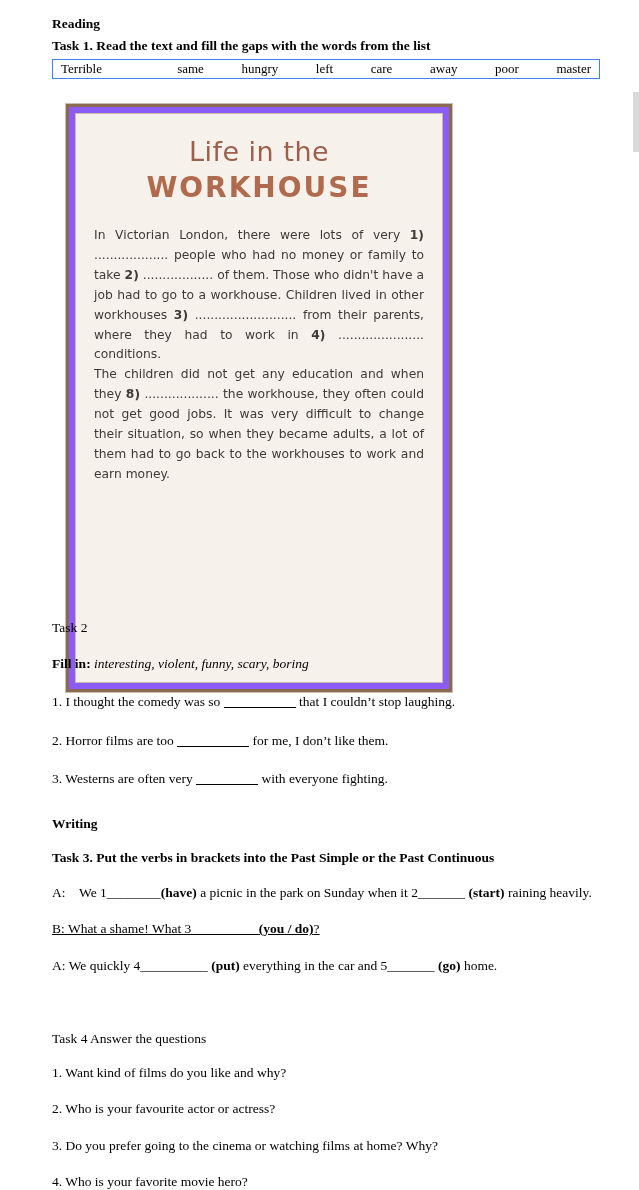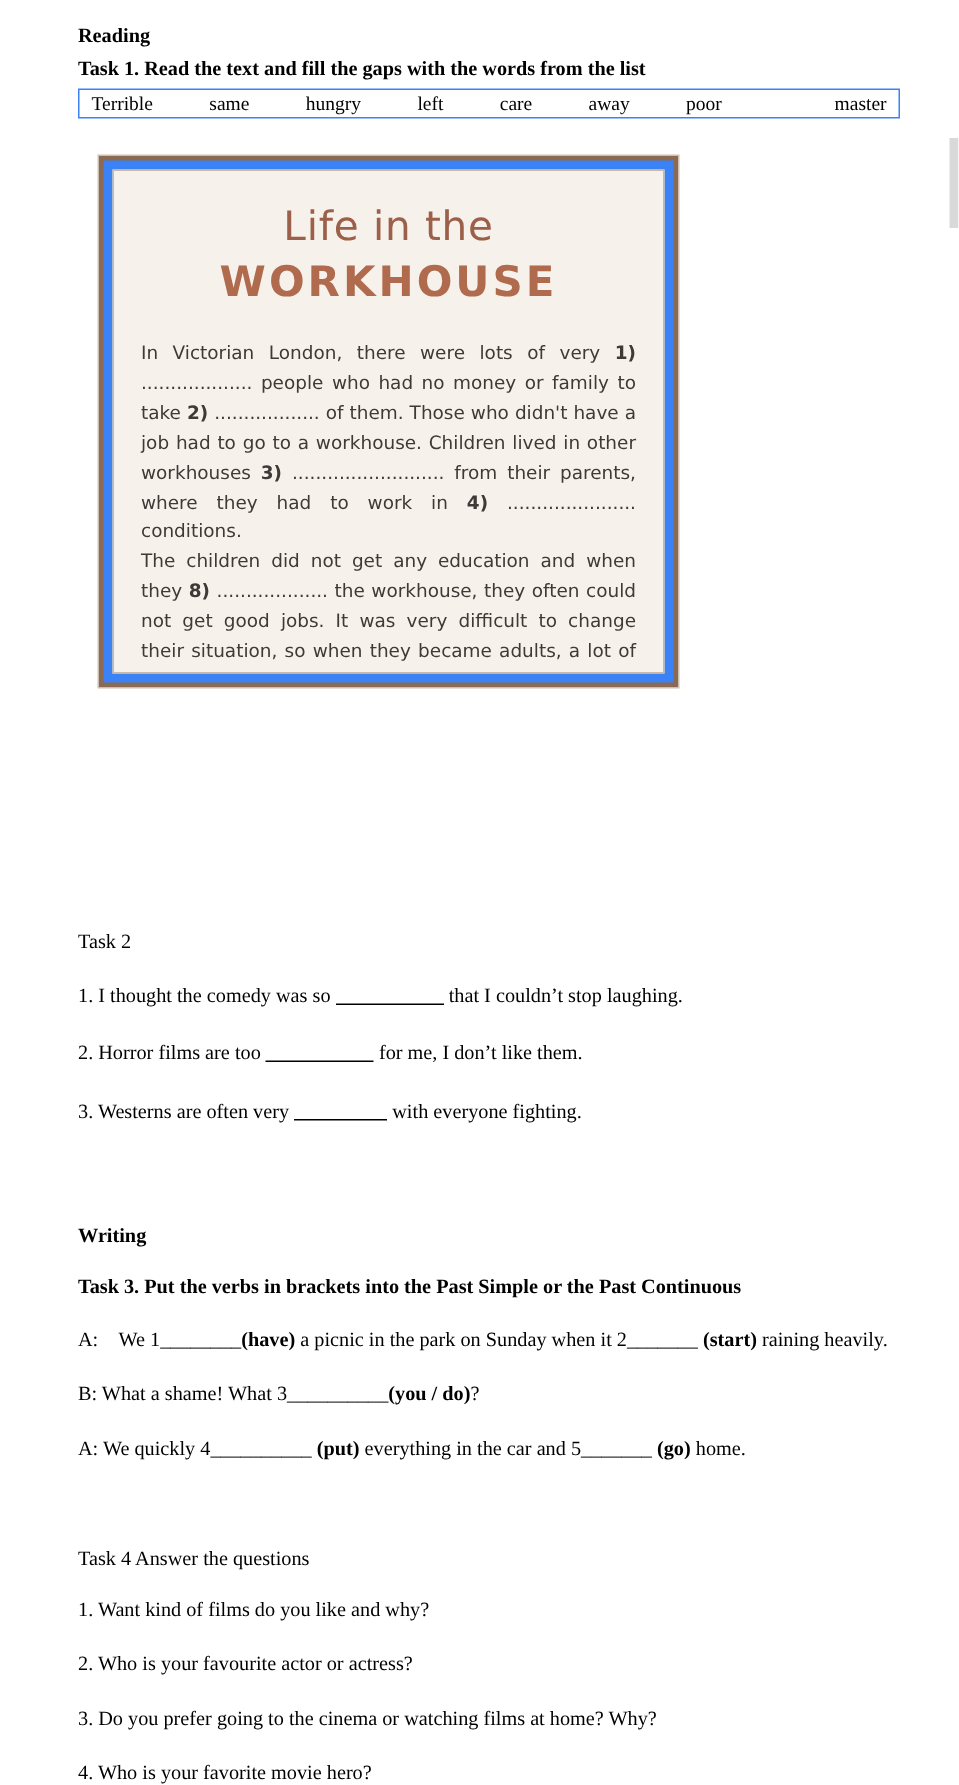--- a/index.html
+++ b/index.html
@@ -47,34 +47,34 @@
     height: 20px;
     display: flex;
     align-items: center;
     justify-content: space-between;
     padding: 0 8px;
     font-size: 13px;
     margin-top: 3px;
   }
   .wordbank span {
     flex: 1 1 auto;
-    text-align: left;
+    text-align: right;
     white-space: nowrap;
   }
   .wordbank span:first-child { text-align: left; }
   .wordbank span:last-child { text-align: right; }
 
   
   .worksheet {
     position: absolute;
     left: 66px;
     top: 104px;
     width: 386px;
-    height: 354px;
-    background: #3b82f6;
+    height: 588px;
+    background: #8b5cf6;
     border: 3px solid #8a6a52;
     box-sizing: border-box;
     box-shadow: 0 0 0 1px #cdbfb2;
     text-decoration: underline;
   }
   .ws-inner {
     position: absolute;
     left: 6px; top: 6px; right: 6px; bottom: 6px;
     border: 1px solid #c9b9a9;
     background: #f6f1eb;
@@ -162,37 +162,41 @@
       <div class="ws-body">
         <p>In Victorian London, there were lots of very <b>1)</b> ................... people who had no money or family to take <b>2)</b> .................. of them. Those who didn't have a job had to go to a workhouse. Children lived in other workhouses <b>3)</b> .......................... from their parents, where they had to work in <b>4)</b> ...................... conditions.</p>
         <p>The children did not get any education and when they <b>8)</b> ................... the workhouse, they often could not get good jobs. It was very difficult to change their situation, so when they became adults, a lot of them had to go back to the workhouses to work and earn money.</p>
       </div>
     </div>
   </div>
 
   <div class="pos" style="top:620px;">
     <div class="task-title">Task 2</div>
     <div class="line" style="margin-top:18px;">
+      <span class="bold">Fill in:</span>
+      <span class="ital">interesting,  violent,  funny,  scary,  boring</span>
+    </div>
+    <div class="line" style="margin-top:18px;">
       <span>1. I thought the comedy was so </span><span class="gap-l"></span><span> that I couldn’t stop laughing.</span>
     </div>
     <div class="line" style="margin-top:18px;">
       <span>2. Horror films are too </span><span class="gap-l"></span><span> for me, I don’t like them.</span>
     </div>
     <div class="line" style="margin-top:18px;">
       <span>3. Westerns are often very </span><span class="gap-m"></span><span> with everyone fighting.</span>
     </div>
   </div>
 
   <div class="pos" style="top:814px;">
     <div class="heading">Writing</div>
     <div class="subheading" style="margin-top:14px;">Task 3. Put the verbs in brackets into the Past Simple or the Past Continuous</div>
     <div class="line" style="margin-top:16px;">
       <span>A: We 1________<b>(have)</b> a picnic in the park on Sunday when it 2_______ <b>(start)</b> raining heavily.</span>
     </div>
-    <div class="line" style="margin-top:16px;">
+    <div class="line" style="margin-top:16px;text-decoration:underline;">
       <span>B: What a shame! What 3__________<b>(you / do)</b>?</span>
     </div>
     <div class="line" style="margin-top:16px;">
       <span>A: We quickly 4__________ <b>(put)</b> everything in the car and 5_______ <b>(go)</b> home.</span>
     </div>
   </div>
 
   <div class="pos" style="top:1031px;">
     <div class="task-title">Task 4 Answer the questions</div>
     <div class="line" style="margin-top:16px;">1. Want kind of films do you like and why?</div>

